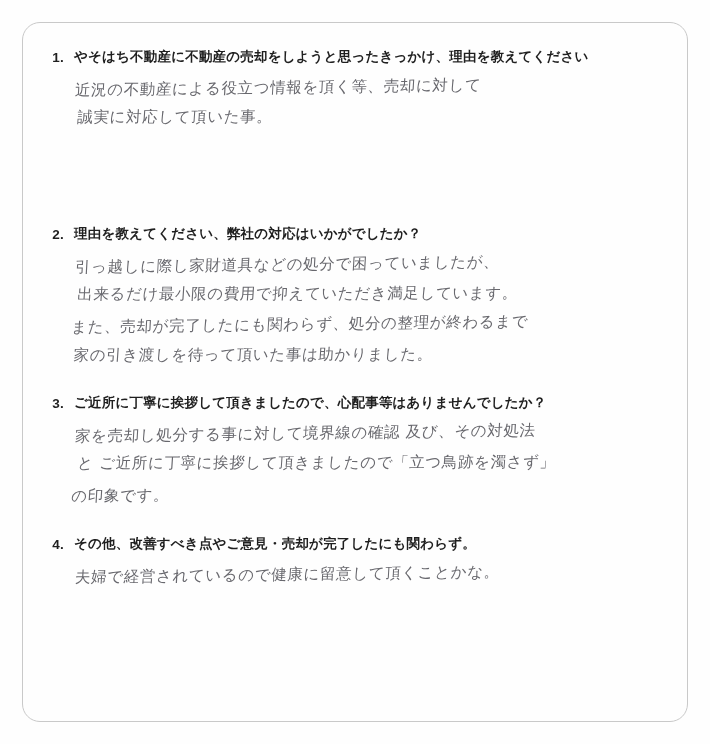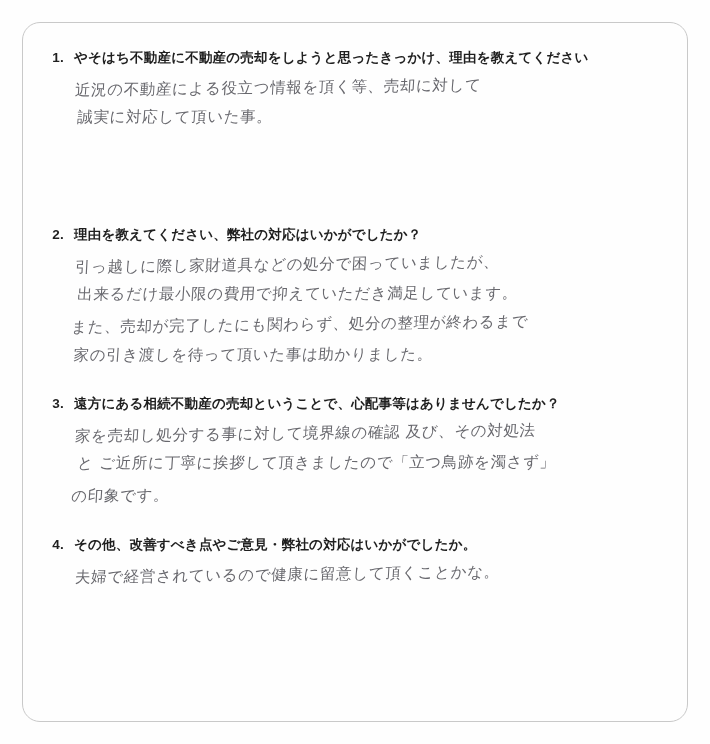--- a/index.html
+++ b/index.html
@@ -49,20 +49,21 @@
     line-height: 1.5;
   }
   .q-num {
     width: 18px;
     text-align: right;
     flex: 0 0 auto;
     font-weight: bold;
   }
   .q-text {
     flex: 1 1 auto;
+    font-family: Liberation Mono, monospace;
   }
   .answer {
     margin: 6px 0 0 30px;
     font-family: "DejaVu Sans", sans-serif;
     font-size: 15.5px;
     color: #5c5c62;
     line-height: 1.95;
     letter-spacing: 0.6px;
     transform: skewX(-4deg) rotate(-0.5deg);
     transform-origin: left top;
@@ -114,35 +115,35 @@
         <span class="ln">また、売却が完了したにも関わらず、処分の整理が終わるまで</span>
         <span class="ln">家の引き渡しを待って頂いた事は助かりました。</span>
       </div>
     </div>
 
     <div class="gap-2"></div>
 
     <div class="qa-block">
       <div class="question-row">
         <span class="q-num">3.</span>
-        <span class="q-text">遠方にある相続不動産の売却ということで、心配事等はありませんでしたか？</span>
+        <span class="q-text">ご近所に丁寧に挨拶して頂きましたので、心配事等はありませんでしたか？</span>
       </div>
       <div class="answer">
         <span class="ln">家を売却し処分する事に対して境界線の確認 及び、その対処法</span>
         <span class="ln">と ご近所に丁寧に挨拶して頂きましたので「立つ鳥跡を濁さず」</span>
         <span class="ln">の印象です。</span>
       </div>
     </div>
 
     <div class="gap-3"></div>
 
     <div class="qa-block">
       <div class="question-row">
         <span class="q-num">4.</span>
-        <span class="q-text">その他、改善すべき点やご意見・弊社の対応はいかがでしたか。</span>
+        <span class="q-text">その他、改善すべき点やご意見・売却が完了したにも関わらず。</span>
       </div>
       <div class="answer">
         <span class="ln">夫婦で経営されているので健康に留意して頂くことかな。</span>
       </div>
     </div>
 
   </div>
 </div>
 
 </body></html>

